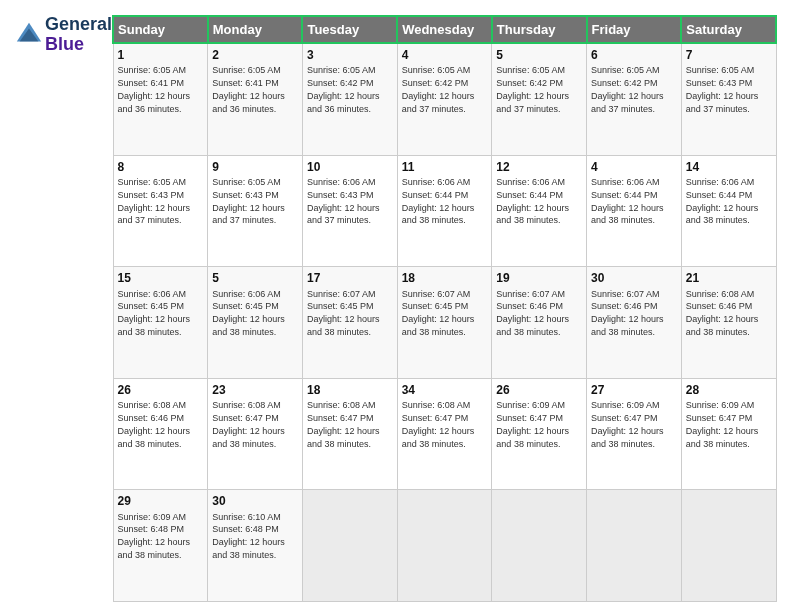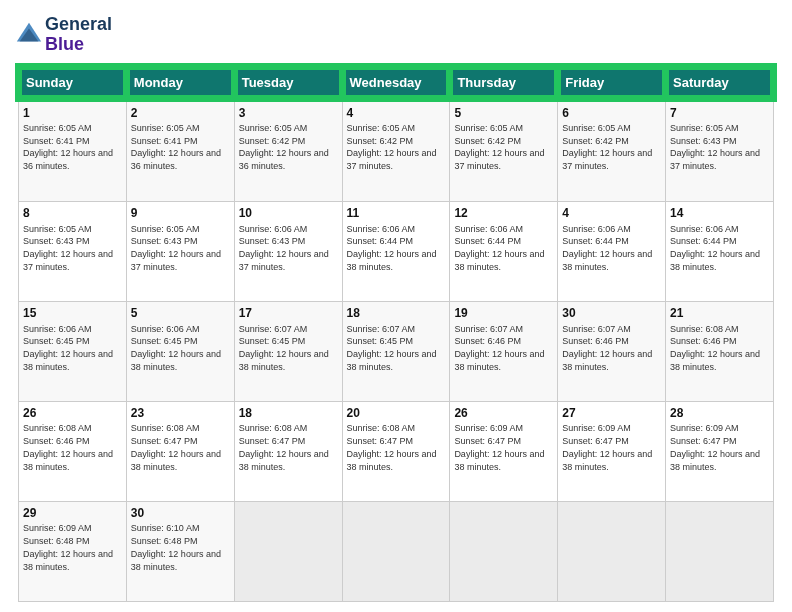--- a/index.html
+++ b/index.html
@@ -8,21 +8,21 @@
       background: #fff;
       width: 792px;
       height: 612px;
       overflow: hidden;
     }
     .page {
       width: 792px;
       height: 612px;
       padding: 15px 15px 10px 15px;
       display: flex;
-      flex-direction: column;
+      flex-direction: row;
     }
     .header {
       display: flex;
       justify-content: space-between;
       align-items: flex-start;
       margin-bottom: 8px;
     }
     .logo {
       display: flex;
       align-items: center;
@@ -55,27 +55,27 @@
       color: #333;
     }
     .calendar {
       flex: 1;
       border: 1px solid #ccc;
       border-collapse: collapse;
       width: 100%;
       table-layout: fixed;
     }
     .calendar thead tr th {
-      background-color: #0f766e;
+      background-color: #737373;
       color: #fff;
       font-size: 13px;
       font-weight: bold;
       padding: 5px 4px;
       text-align: left;
-      border: 7px solid #22c55e;
+      border: 2px solid #22c55e;
     }
     .calendar tbody tr td {
       vertical-align: top;
       border: 1px solid #ccc;
       padding: 3px 4px;
       font-size: 9.5px;
       line-height: 1.35;
       background: #fff;
     }
     .calendar tbody tr:nth-child(odd) td {
@@ -154,21 +154,21 @@
           <td><span class="day-num">17</span><span class="day-info">Sunrise: 6:07 AM</span><br><span class="day-info">Sunset: 6:45 PM</span><br><span class="day-info">Daylight: 12 hours and 38 minutes.</span></td>
           <td><span class="day-num">18</span><span class="day-info">Sunrise: 6:07 AM</span><br><span class="day-info">Sunset: 6:45 PM</span><br><span class="day-info">Daylight: 12 hours and 38 minutes.</span></td>
           <td><span class="day-num">19</span><span class="day-info">Sunrise: 6:07 AM</span><br><span class="day-info">Sunset: 6:46 PM</span><br><span class="day-info">Daylight: 12 hours and 38 minutes.</span></td>
           <td><span class="day-num">30</span><span class="day-info">Sunrise: 6:07 AM</span><br><span class="day-info">Sunset: 6:46 PM</span><br><span class="day-info">Daylight: 12 hours and 38 minutes.</span></td>
           <td><span class="day-num">21</span><span class="day-info">Sunrise: 6:08 AM</span><br><span class="day-info">Sunset: 6:46 PM</span><br><span class="day-info">Daylight: 12 hours and 38 minutes.</span></td>
         </tr>
         <tr>
           <td><span class="day-num">26</span><span class="day-info">Sunrise: 6:08 AM</span><br><span class="day-info">Sunset: 6:46 PM</span><br><span class="day-info">Daylight: 12 hours and 38 minutes.</span></td>
           <td><span class="day-num">23</span><span class="day-info">Sunrise: 6:08 AM</span><br><span class="day-info">Sunset: 6:47 PM</span><br><span class="day-info">Daylight: 12 hours and 38 minutes.</span></td>
           <td><span class="day-num">18</span><span class="day-info">Sunrise: 6:08 AM</span><br><span class="day-info">Sunset: 6:47 PM</span><br><span class="day-info">Daylight: 12 hours and 38 minutes.</span></td>
-          <td><span class="day-num">20</span><span class="day-info">Sunrise: 6:08 AM</span><br><span class="day-info">Sunset: 6:47 PM</span><br><span class="day-info">Daylight: 12 hours and 38 minutes.</span></td>
+          <td><span class="day-num">34</span><span class="day-info">Sunrise: 6:08 AM</span><br><span class="day-info">Sunset: 6:47 PM</span><br><span class="day-info">Daylight: 12 hours and 38 minutes.</span></td>
           <td><span class="day-num">26</span><span class="day-info">Sunrise: 6:09 AM</span><br><span class="day-info">Sunset: 6:47 PM</span><br><span class="day-info">Daylight: 12 hours and 38 minutes.</span></td>
           <td><span class="day-num">27</span><span class="day-info">Sunrise: 6:09 AM</span><br><span class="day-info">Sunset: 6:47 PM</span><br><span class="day-info">Daylight: 12 hours and 38 minutes.</span></td>
           <td><span class="day-num">28</span><span class="day-info">Sunrise: 6:09 AM</span><br><span class="day-info">Sunset: 6:47 PM</span><br><span class="day-info">Daylight: 12 hours and 38 minutes.</span></td>
         </tr>
         <tr>
           <td><span class="day-num">29</span><span class="day-info">Sunrise: 6:09 AM</span><br><span class="day-info">Sunset: 6:48 PM</span><br><span class="day-info">Daylight: 12 hours and 38 minutes.</span></td>
           <td><span class="day-num">30</span><span class="day-info">Sunrise: 6:10 AM</span><br><span class="day-info">Sunset: 6:48 PM</span><br><span class="day-info">Daylight: 12 hours and 38 minutes.</span></td>
           <td class="empty"></td>
           <td class="empty"></td>
           <td class="empty"></td>

